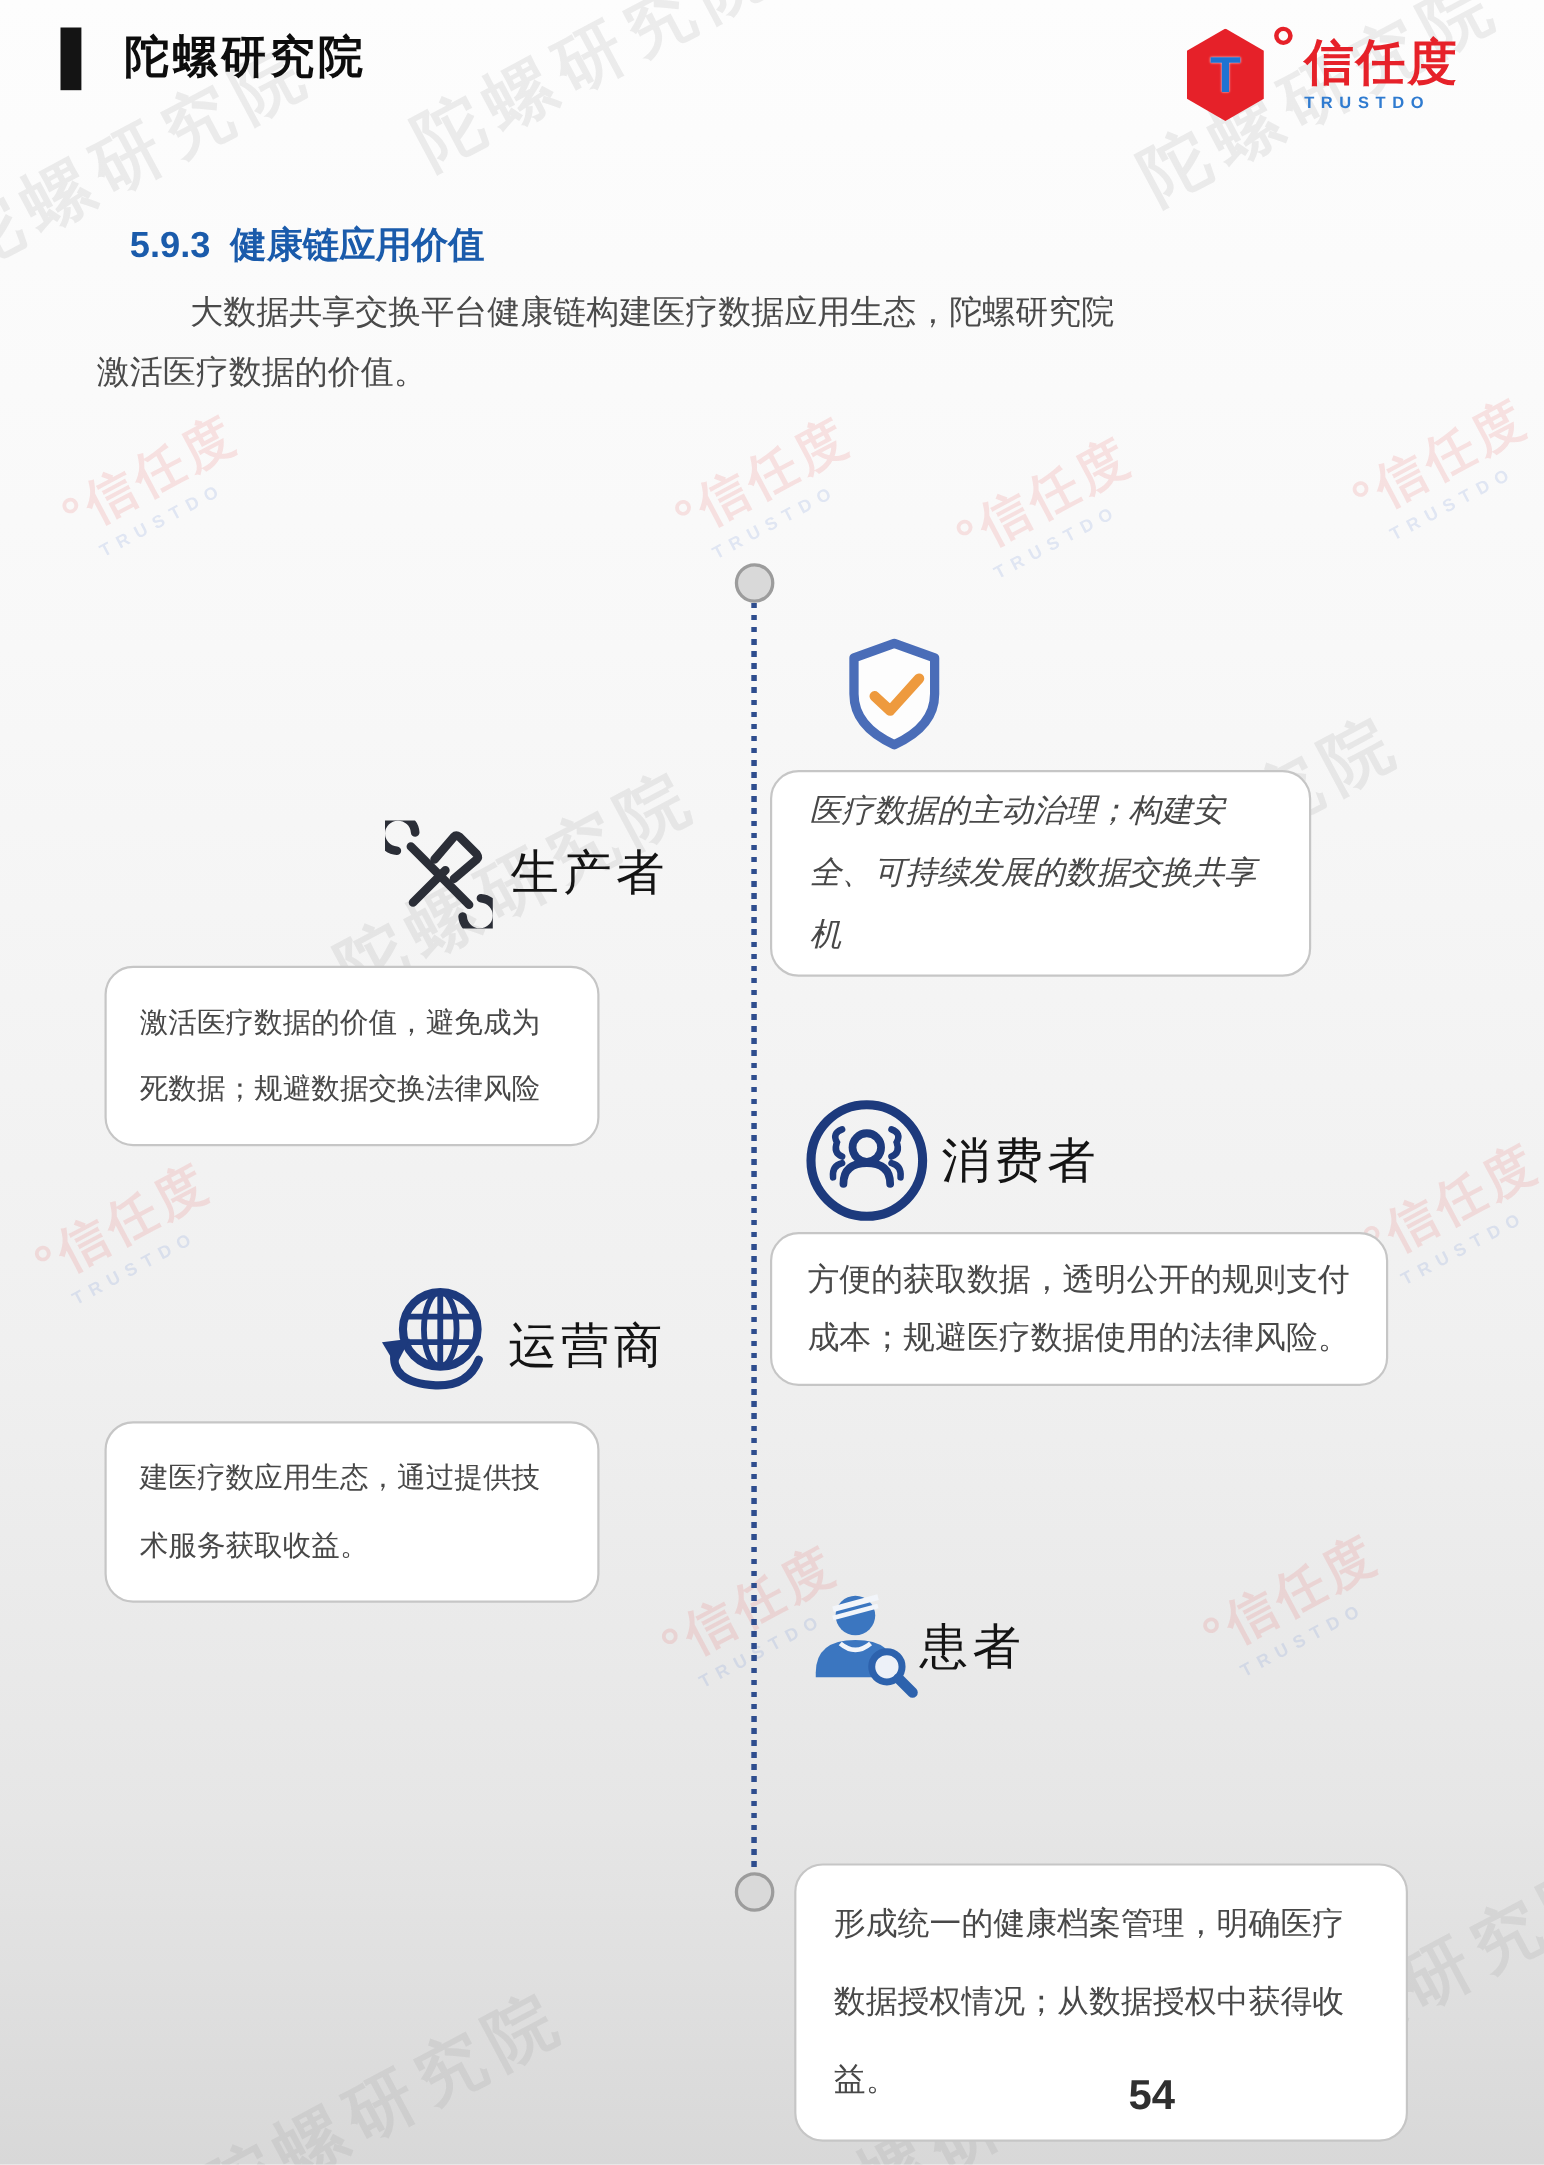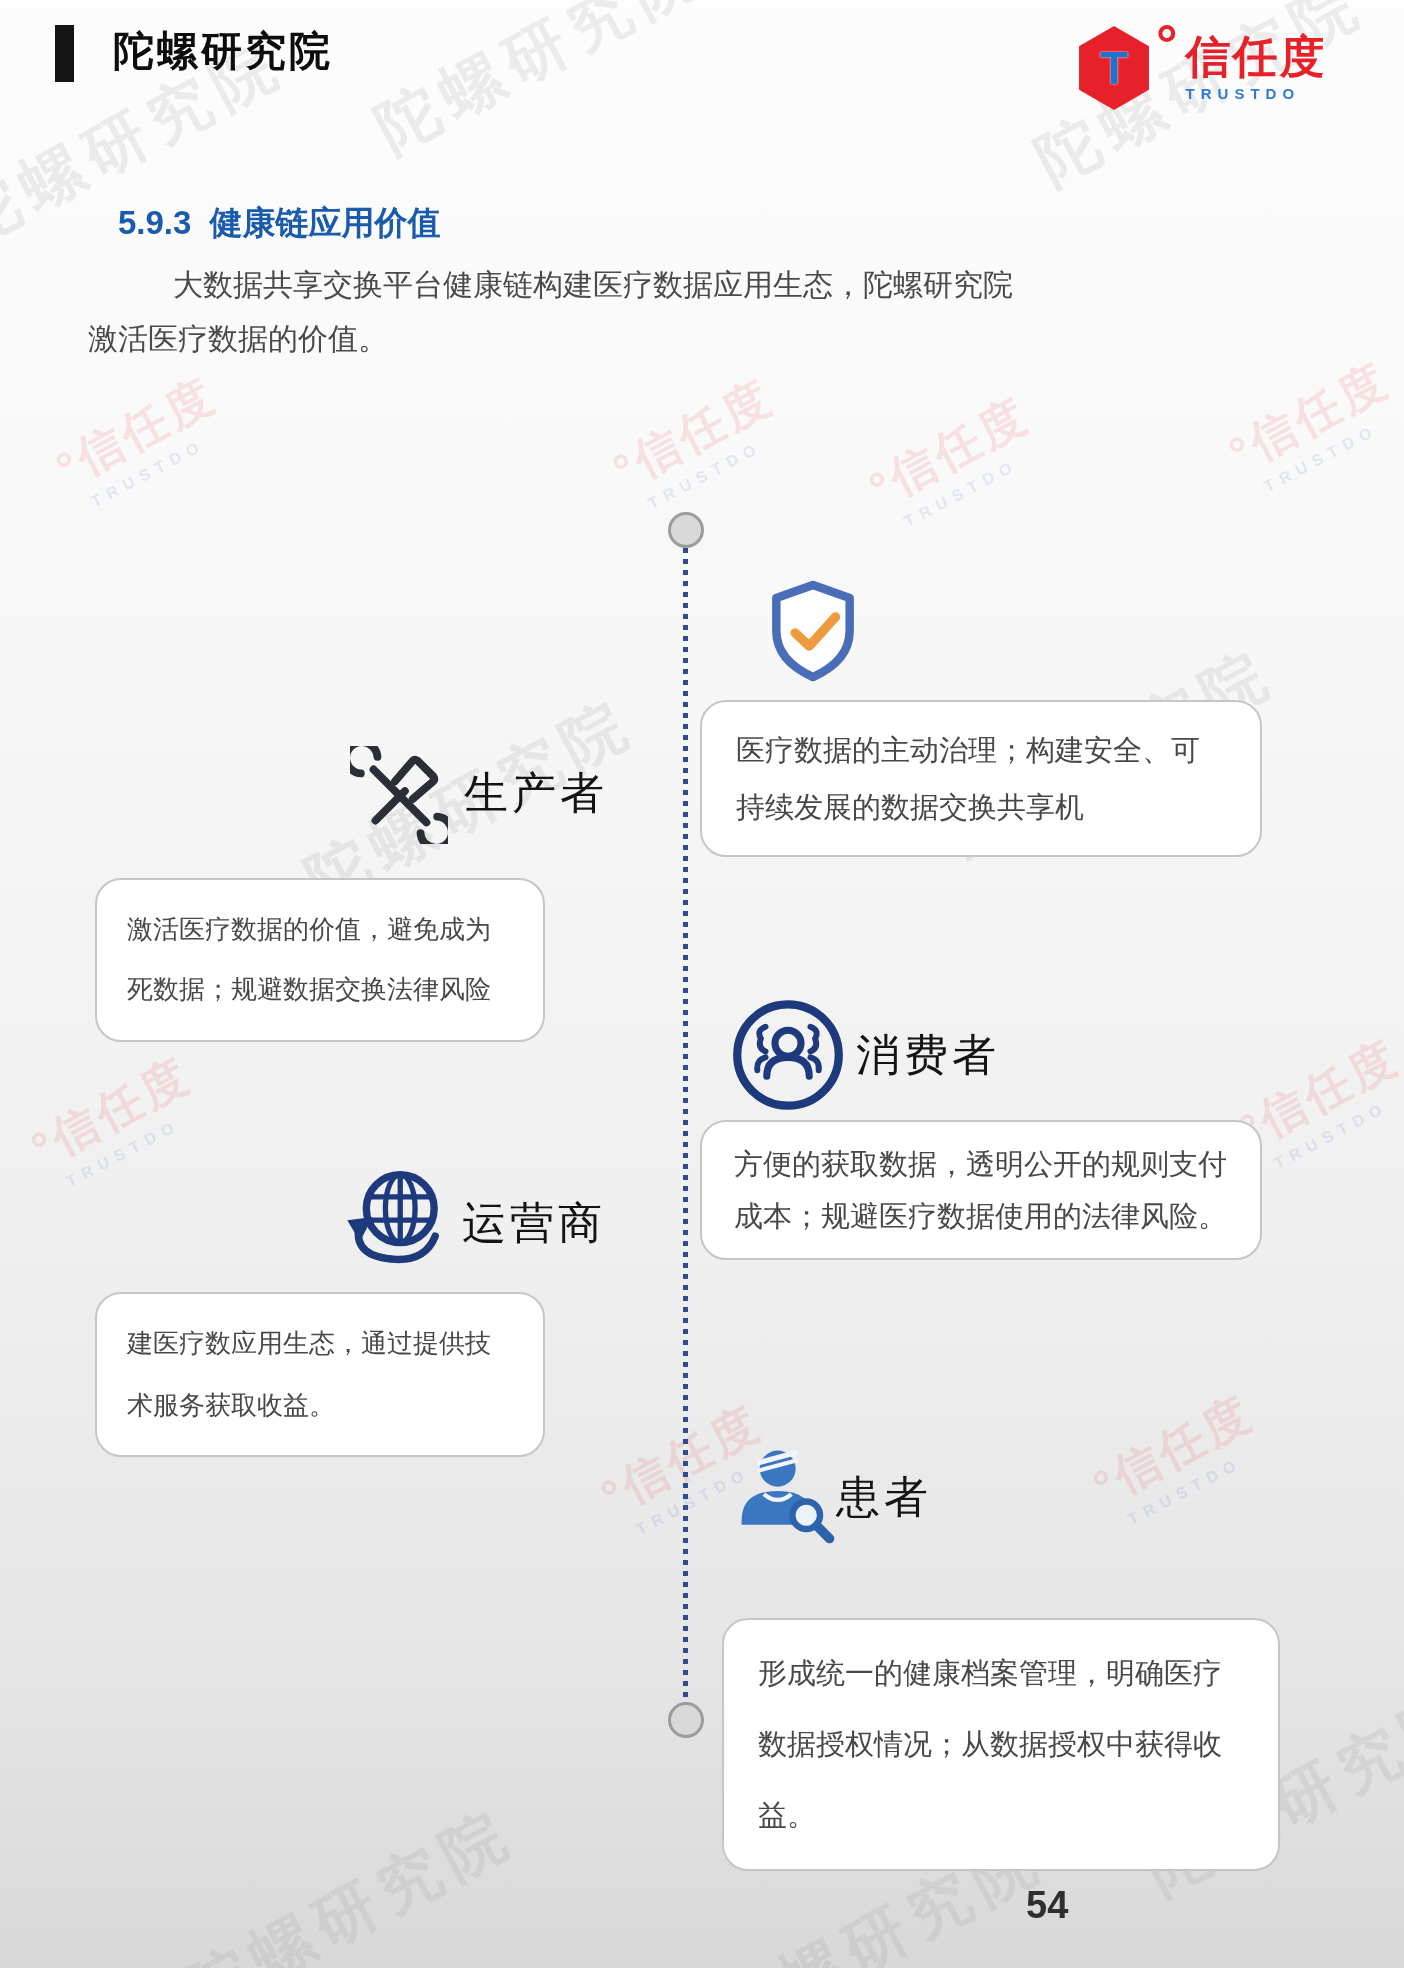--- a/index.html
+++ b/index.html
@@ -35,25 +35,25 @@
     background:repeating-linear-gradient(to bottom,#2e4d8e 0 5px,rgba(0,0,0,0) 5px 11px);}
   .timeline-node{position:absolute;left:668px;width:30px;height:30px;border-radius:50%;
     background:#d9d9d9;border:3px solid #9c9c9c;z-index:2;}
   .node-top{top:512px;}
   .node-bottom{top:1702px;}
   
   .role-icon{position:absolute;z-index:2;}
   .role-label{position:absolute;z-index:2;font-size:44px;color:#141414;letter-spacing:4px;font-weight:500;white-space:nowrap;}
   .desc-box{position:absolute;z-index:2;background:#ffffff;border:2px solid #c6c6c6;border-radius:26px;
     color:#484848;box-sizing:border-box;}
-  .box-regulator{left:700px;top:700px;width:562px;padding:20px 34px;font-size:29px;line-height:1.95;}
+  .box-regulator{left:700px;top:700px;width:492px;padding:7px 34px;font-size:29px;line-height:1.95;font-style:italic;}
   .box-producer{left:95px;top:878px;width:450px;padding:20px 30px;font-size:26px;line-height:2.3;}
   .box-consumer{left:700px;top:1120px;width:562px;padding:16px 32px;font-size:29px;line-height:1.8;}
   .box-operator{left:95px;top:1292px;width:450px;padding:18px 30px;font-size:26px;line-height:2.4;}
-  .box-patient{left:722px;top:1618px;width:558px;padding:18px 34px;font-size:29px;line-height:2.45;}
+  .box-patient{left:722px;top:1694px;width:558px;padding:18px 34px;font-size:29px;line-height:2.45;}
   .icon-regulator{left:766px;top:580px;}
   .label-regulator{left:930px;top:600px;}
   .icon-producer{left:350px;top:746px;}
   .label-producer{left:464px;top:764px;}
   .icon-consumer{left:729px;top:996px;}
   .label-consumer{left:856px;top:1026px;}
   .icon-operator{left:343px;top:1164px;}
   .label-operator{left:462px;top:1194px;}
   .icon-patient{left:731px;top:1440px;}
   .label-patient{left:836px;top:1468px;}

